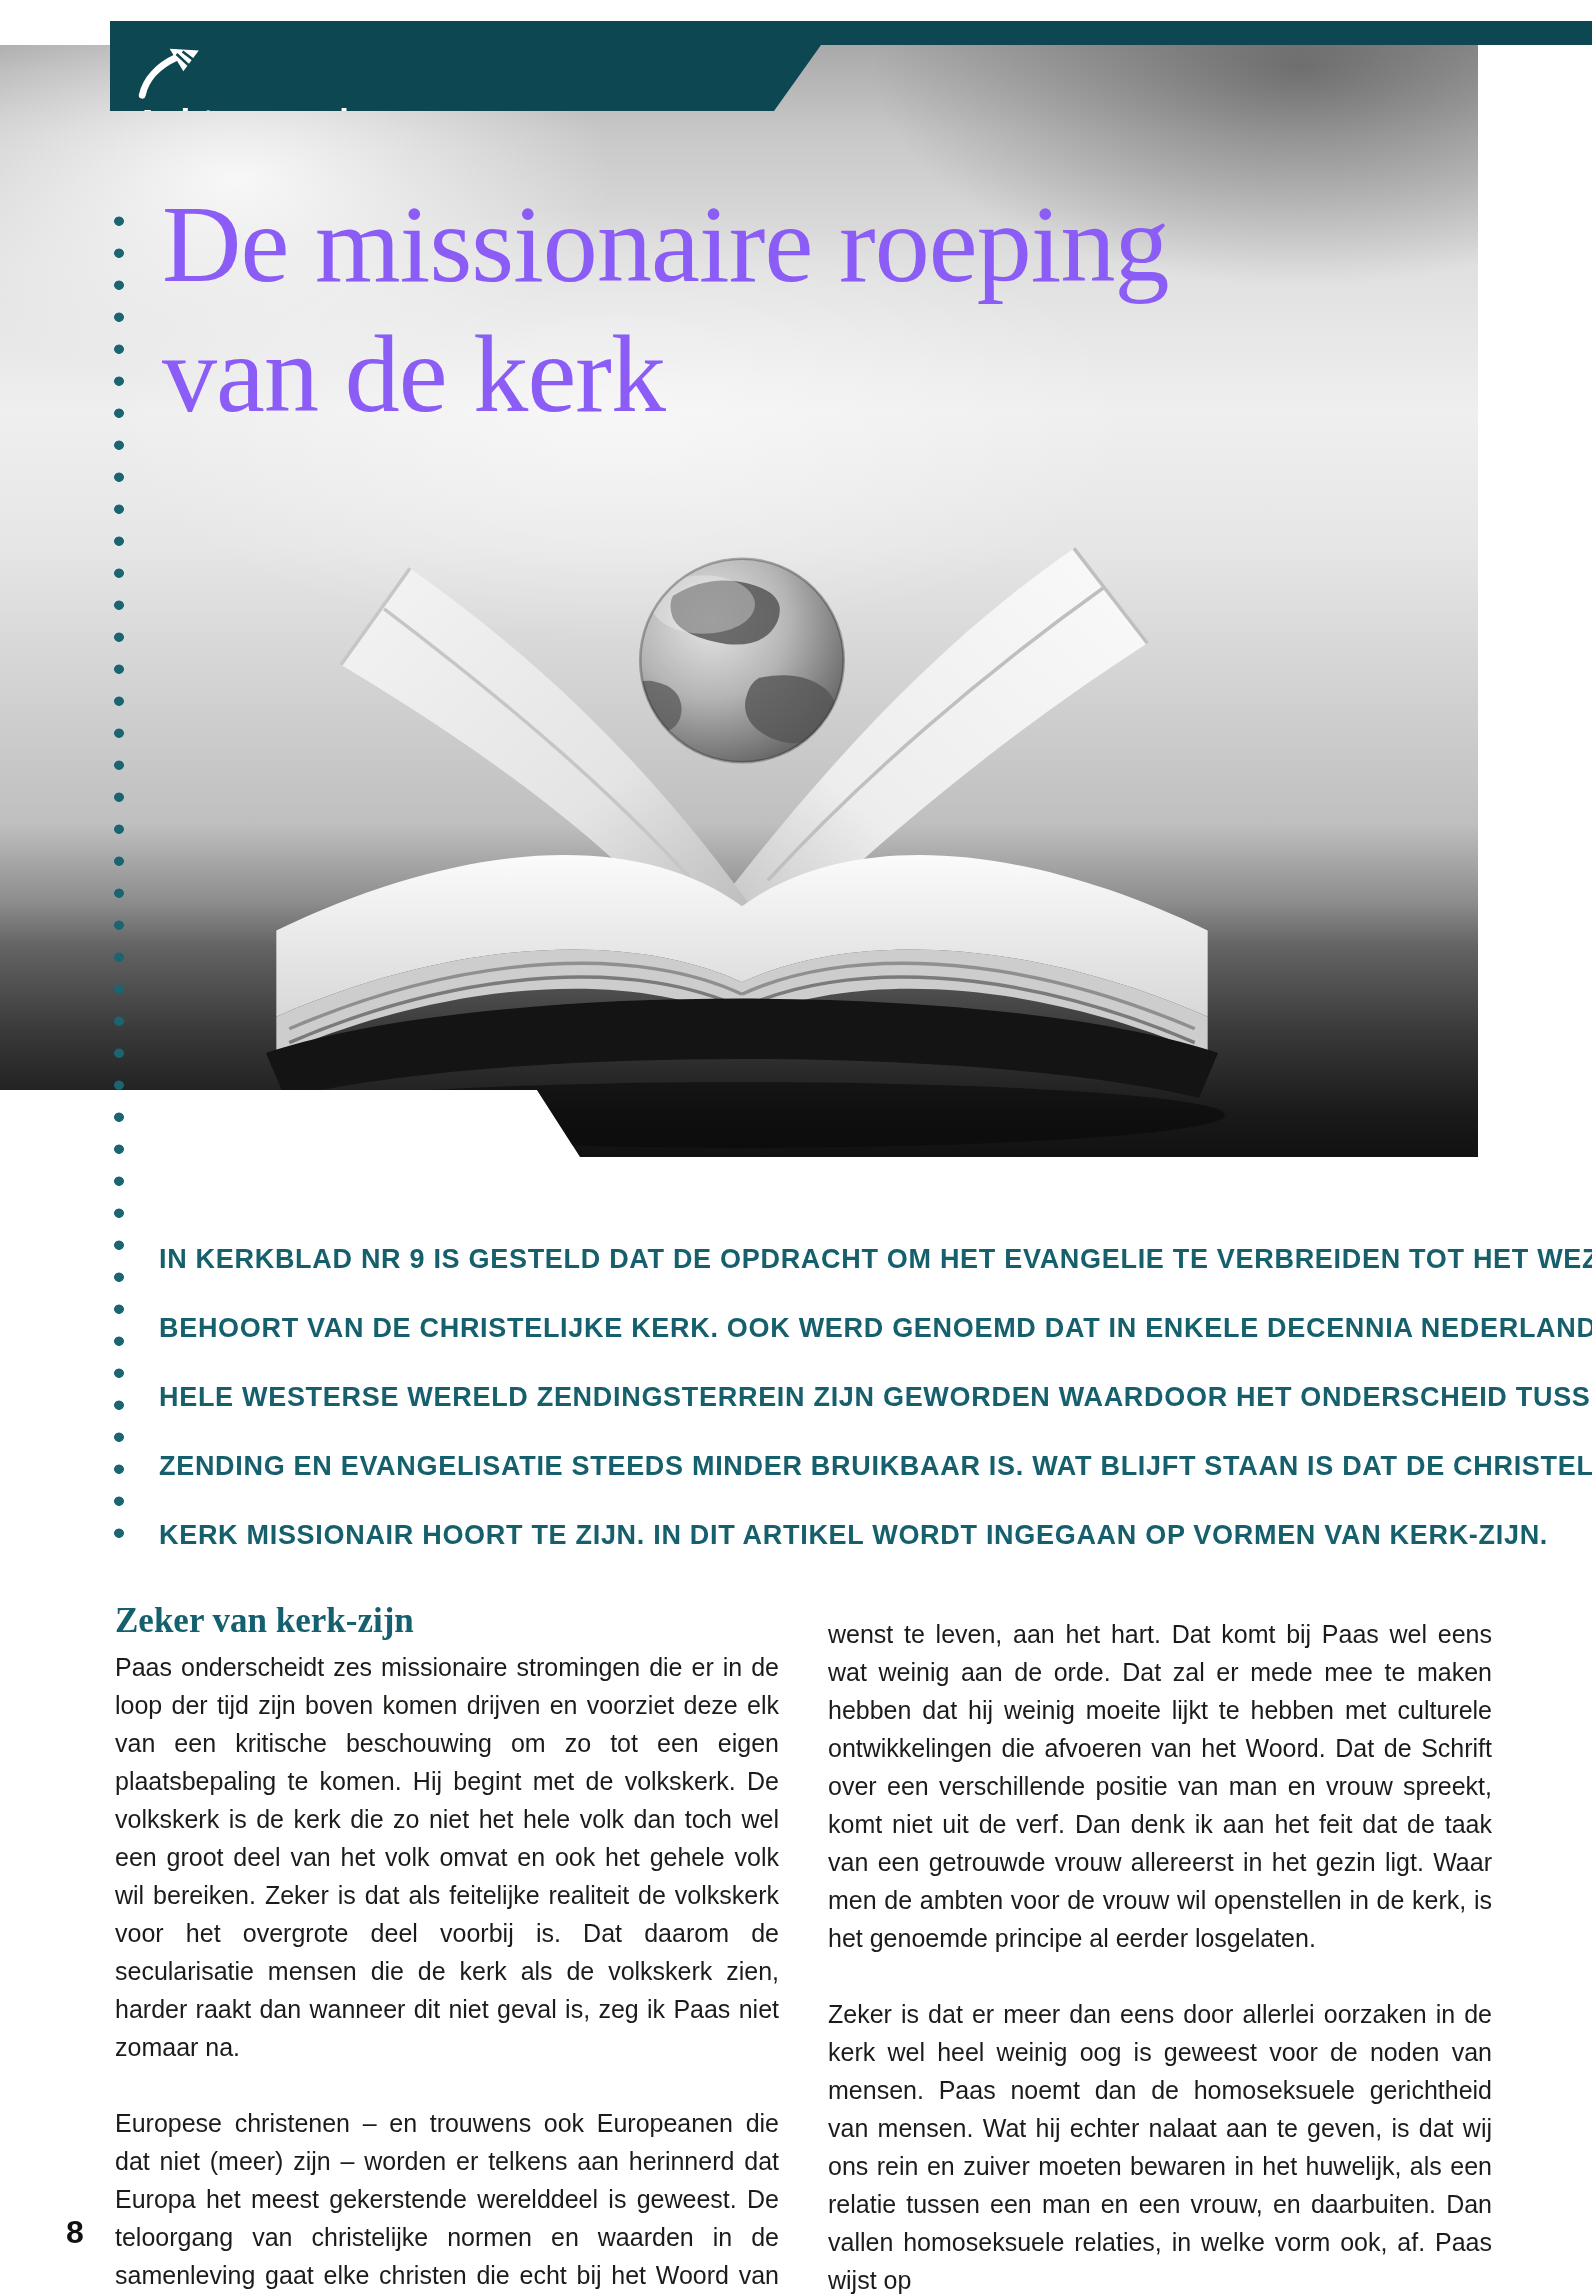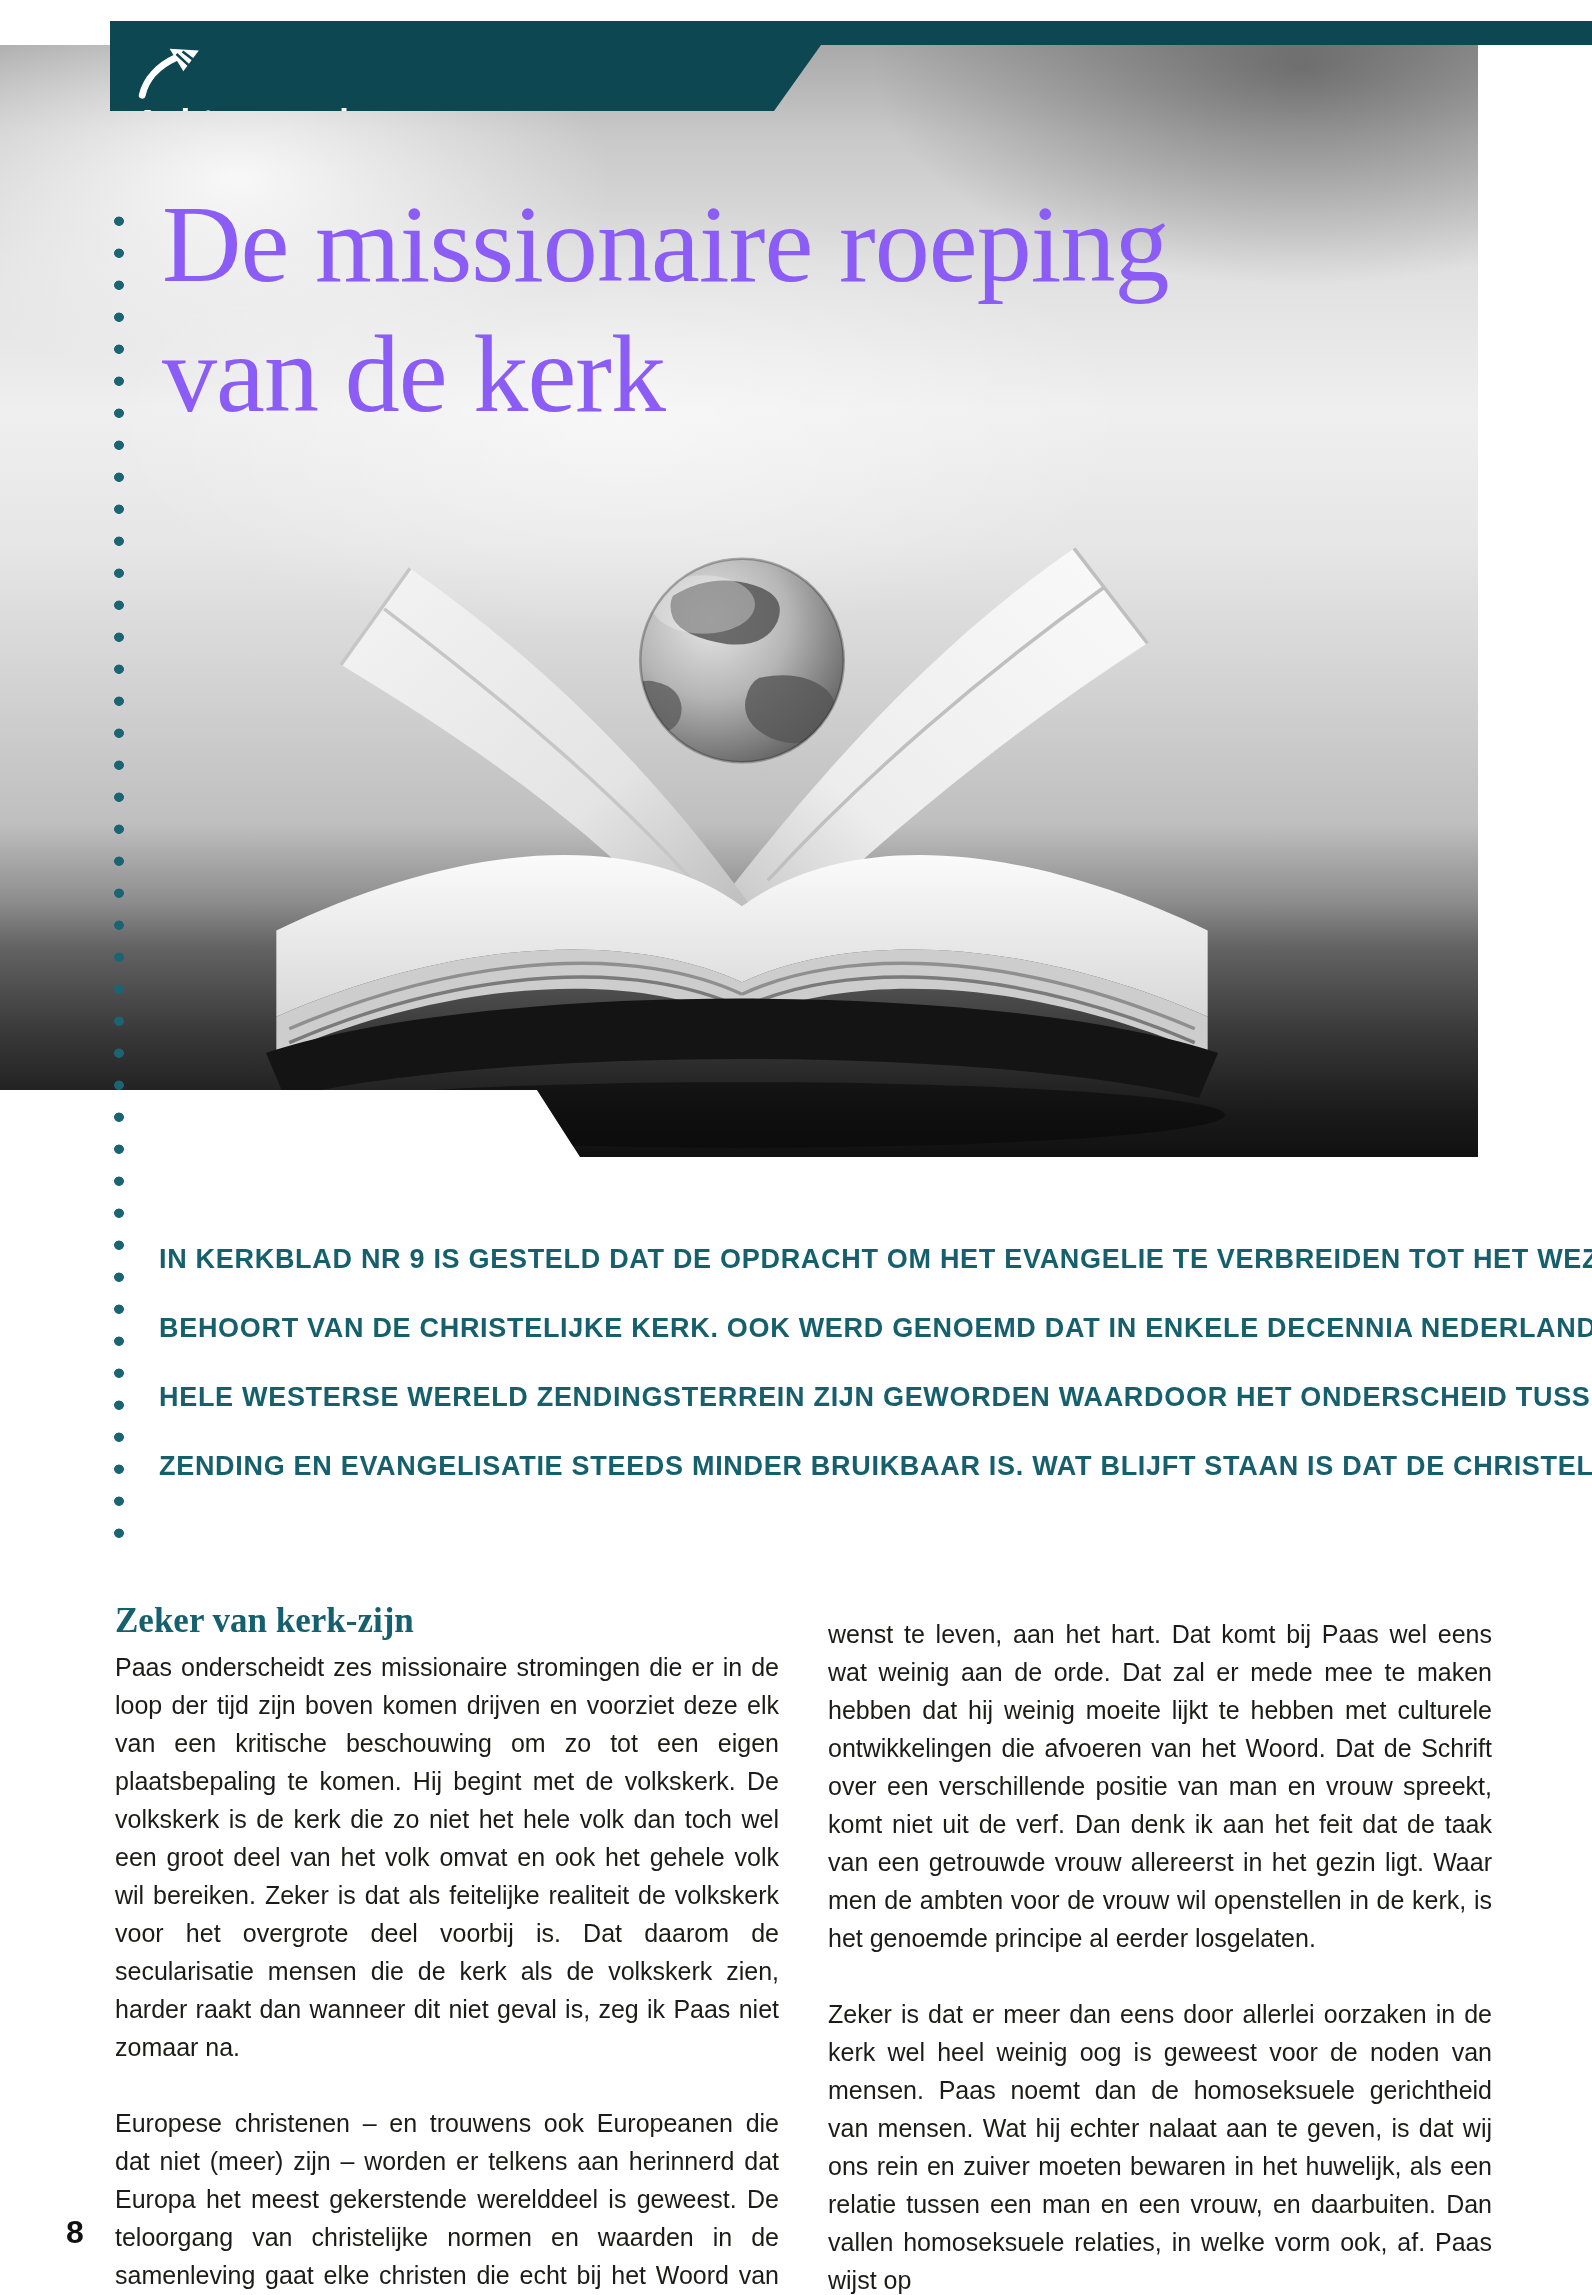--- a/index.html
+++ b/index.html
@@ -138,20 +138,21 @@
 <h1 class="page-title" style="margin:0;">
   <span>De missionaire roeping</span><br>
   <span>van de kerk</span>
 </h1>
 
 <div class="intro">
   <div>IN KERKBLAD NR 9 IS GESTELD DAT DE OPDRACHT OM HET EVANGELIE TE VERBREIDEN TOT HET WEZEN</div>
   <div>BEHOORT VAN DE CHRISTELIJKE KERK. OOK WERD GENOEMD DAT IN ENKELE DECENNIA NEDERLAND EN DE</div>
   <div>HELE WESTERSE WERELD ZENDINGSTERREIN ZIJN GEWORDEN WAARDOOR HET ONDERSCHEID TUSSEN</div>
   <div>ZENDING EN EVANGELISATIE STEEDS MINDER BRUIKBAAR IS. WAT BLIJFT STAAN IS DAT DE CHRISTELIJKE</div>
+  <div>KERK MISSIONAIR HOORT TE ZIJN. IN DIT ARTIKEL WORDT INGEGAAN OP VORMEN VAN KERK-ZIJN.</div>
 </div>
 
 <div class="col col-left">
   <h2 class="section-heading">Zeker van kerk-zijn</h2>
   <p>Paas onderscheidt zes missionaire stromingen die er in de loop der tijd zijn boven komen drijven en voorziet deze elk van een kritische beschouwing om zo tot een eigen plaatsbepaling te komen. Hij begint met de volkskerk. De volkskerk is de kerk die zo niet het hele volk dan toch wel een groot deel van het volk omvat en ook het gehele volk wil bereiken. Zeker is dat als feitelijke realiteit de volkskerk voor het overgrote deel voorbij is. Dat daarom de secularisatie mensen die de kerk als de volkskerk zien, harder raakt dan wanneer dit niet geval is, zeg ik Paas niet zomaar na.</p>
   <p>Europese christenen – en trouwens ook Europeanen die dat niet (meer) zijn – worden er telkens aan herinnerd dat Europa het meest gekerstende werelddeel is geweest. De teloorgang van christelijke normen en waarden in de samenleving gaat elke christen die echt bij het Woord van God</p>
 </div>
 
 <div class="col col-right">
   <p>wenst te leven, aan het hart. Dat komt bij Paas wel eens wat weinig aan de orde. Dat zal er mede mee te maken hebben dat hij weinig moeite lijkt te hebben met culturele ontwikkelingen die afvoeren van het Woord. Dat de Schrift over een verschillende positie van man en vrouw spreekt, komt niet uit de verf. Dan denk ik aan het feit dat de taak van een getrouwde vrouw allereerst in het gezin ligt. Waar men de ambten voor de vrouw wil openstellen in de kerk, is het genoemde principe al eerder losgelaten.</p>

